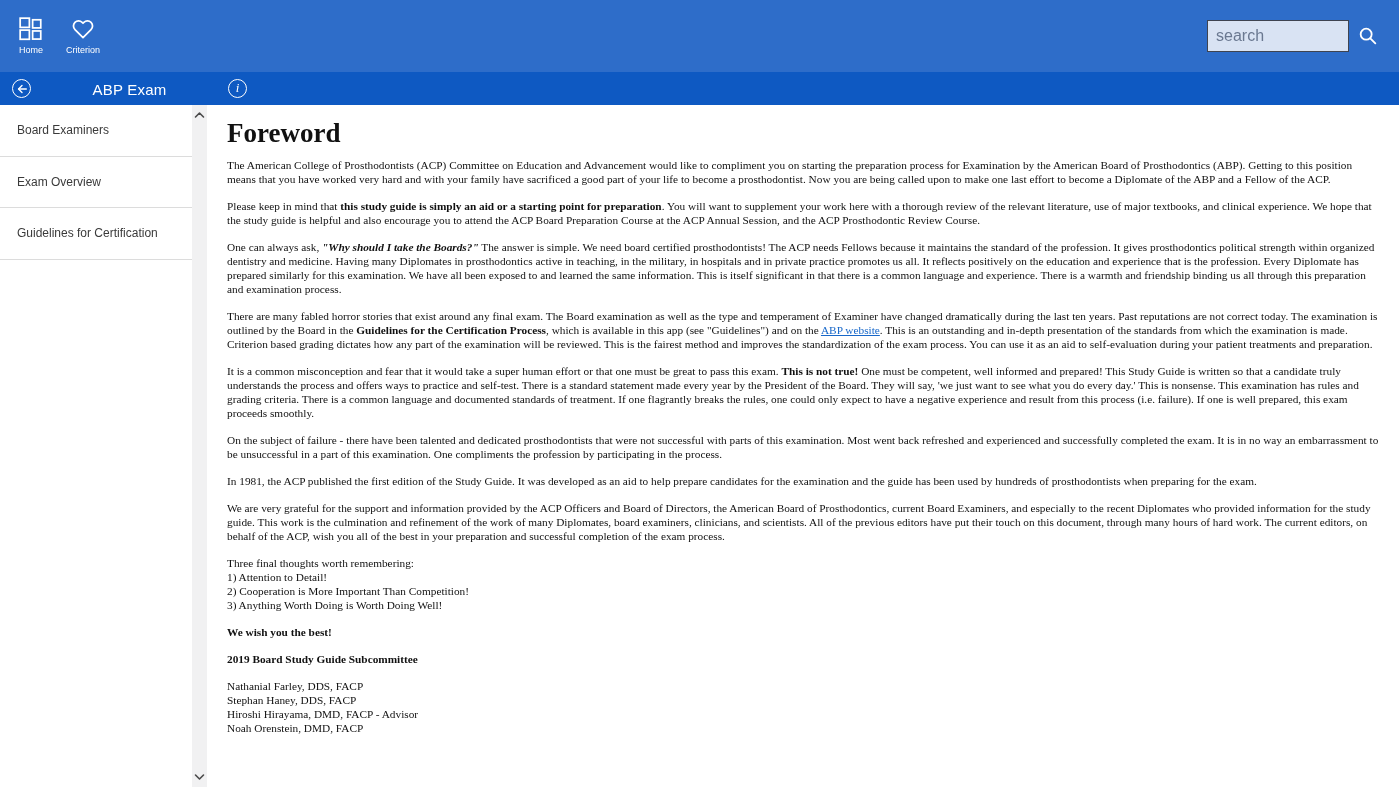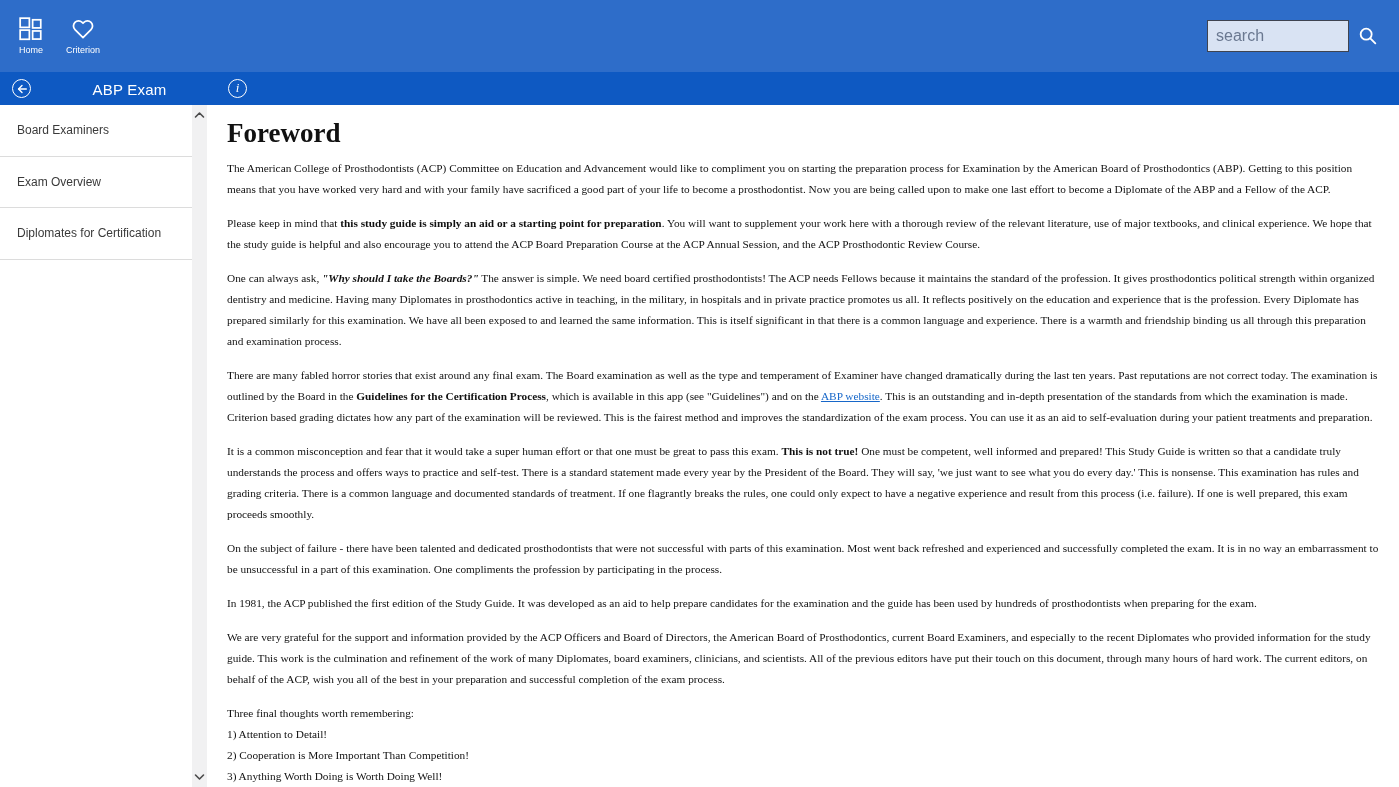--- a/index.html
+++ b/index.html
@@ -37,21 +37,21 @@
   .body-row{display:flex;height:682px;}
   .sidebar{width:192px;background:#fff;}
   .side-item{height:51.5px;display:flex;align-items:center;padding-left:17px;border-bottom:1px solid #dcdcdc;font-size:12px;color:#3a3a3a;cursor:pointer;}
   .scrollbar{width:15px;background:#f1f1f2;display:flex;flex-direction:column;justify-content:space-between;align-items:center;padding:6px 0;}
   .scroll-arrow{width:11px;height:8px;cursor:pointer;}
   .scroll-arrow svg{display:block;width:11px;height:8px;}
 
   
   .content{flex:1;overflow:hidden;padding:0 20px;font-family:"Liberation Serif",serif;color:#111;}
   .content h1{font-size:27px;font-weight:bold;margin:13px 0 9px;font-family:"Liberation Serif",serif;}
-  .para{font-size:11.3px;line-height:21px;margin:0 0 13px;white-space:pre-line;}
+  .para{font-size:11.3px;line-height:14px;margin:0 0 13px;white-space:pre-line;}
   .para .b{font-weight:bold;margin-top:16px;}
   .para .i{font-style:italic;}
   .text-link{color:var(--link-blue);cursor:pointer;}
 </style>
 </head>
 <body>
 
 <div class="app">
 
   <header class="topbar">
@@ -109,21 +109,21 @@
   <div class="body-row">
 
     <aside class="sidebar">
       <div class="side-item">
         <span>Board Examiners</span>
       </div>
       <div class="side-item">
         <span>Exam Overview</span>
       </div>
       <div class="side-item">
-        <span>Diplomates for Certification</span>
+        <span>Guidelines for Certification</span>
       </div>
     </aside>
 
     <div class="scrollbar">
       <div class="scroll-arrow">
         <svg viewBox="0 0 11 8" fill="none" stroke="#4a4a4a" stroke-width="1.6" stroke-linecap="round" stroke-linejoin="round">
           <polyline points="1.5,6 5.5,2 9.5,6"></polyline>
         </svg>
       </div>
       <div class="scroll-arrow">

